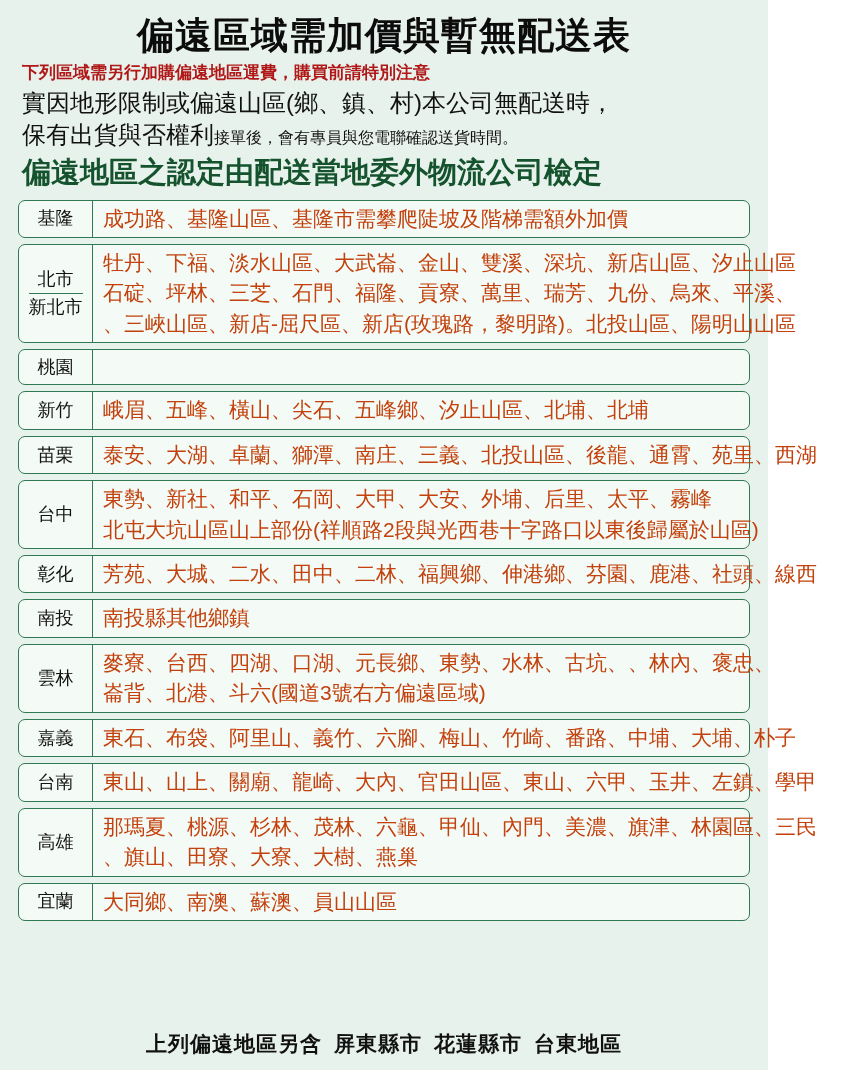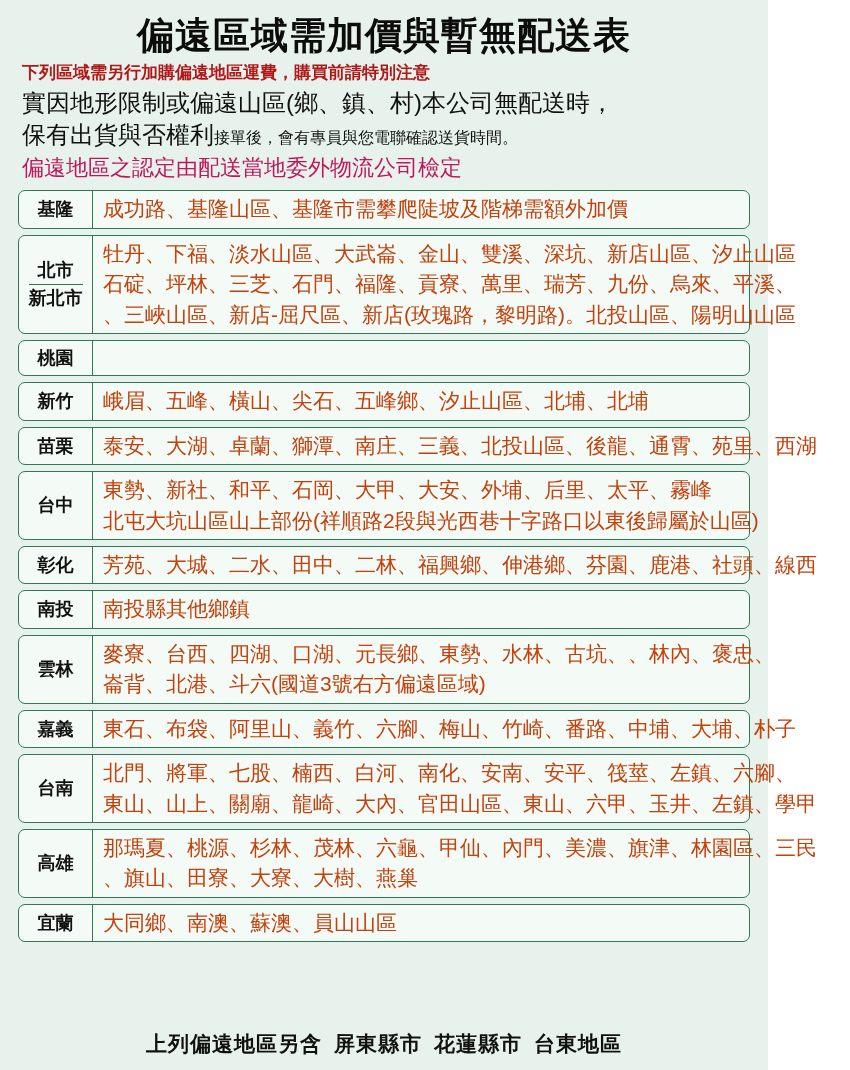--- a/index.html
+++ b/index.html
@@ -43,25 +43,25 @@
   .lead {
     font-size: 24px;
     color: #111;
     line-height: 1.35;
     margin-left: 4px;
   }
   .lead .small {
     font-size: 16px;
   }
   .lead-note {
-    font-size: 22px;
-    color: #be185d;
+    font-size: 29px;
+    color: #14532d;
     line-height: 1.3;
     margin: 2px 0 6px 4px;
-    font-weight: normal;
+    font-weight: bold;
   }
   .table {
     flex: 1 1 auto;
     display: flex;
     flex-direction: column;
     gap: 6px;
     margin-top: 2px;
   }
   .row {
     display: flex;
@@ -70,21 +70,21 @@
     border-radius: 7px;
     background: #f4faf6;
     min-height: 34px;
   }
   .row .label {
     flex: 0 0 74px;
     display: flex;
     align-items: center;
     justify-content: center;
     font-size: 18px;
-    font-weight: bold;
+    font-weight: normal;
     color: #111;
     border-right: 1.5px solid #2f7a55;
     padding: 2px 2px;
     line-height: 1.15;
     text-align: center;
     box-sizing: border-box;
   }
   .row .label.stack {
     flex-direction: column;
     text-align: right;
@@ -212,21 +212,20 @@
     <div class="row">
       <div class="label">嘉義</div>
       <div class="content">
         <div class="line">東石、布袋、阿里山、義竹、六腳、梅山、竹崎、番路、中埔、大埔、朴子</div>
       </div>
     </div>
 
     <div class="row">
       <div class="label">台南</div>
       <div class="content">
-        <div class="line">北門、將軍、七股、楠西、白河、南化、安南、安平、筏莖、左鎮、六腳、</div>
         <div class="line">東山、山上、關廟、龍崎、大內、官田山區、東山、六甲、玉井、左鎮、學甲</div>
       </div>
     </div>
 
     <div class="row">
       <div class="label">高雄</div>
       <div class="content">
         <div class="line">那瑪夏、桃源、杉林、茂林、六龜、甲仙、內門、美濃、旗津、林園區、三民</div>
         <div class="line">、旗山、田寮、大寮、大樹、燕巢</div>
       </div>

